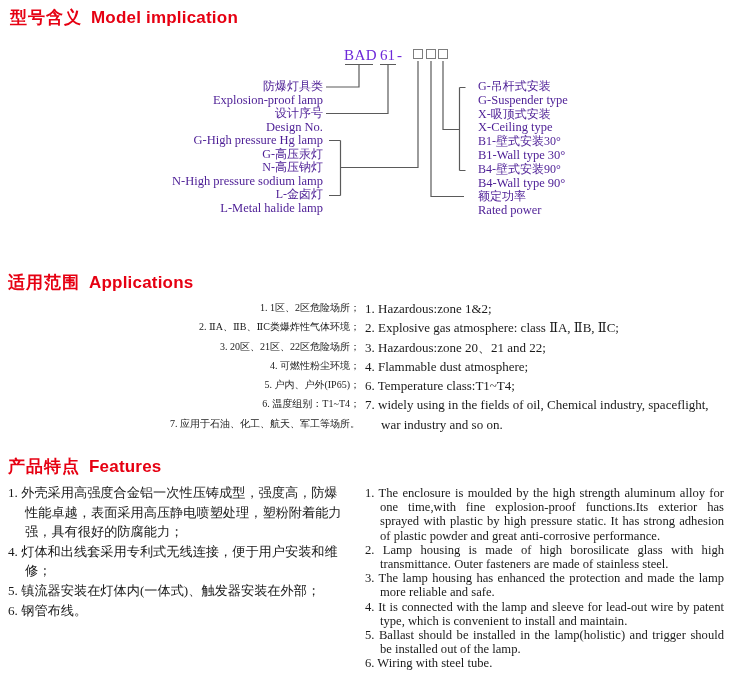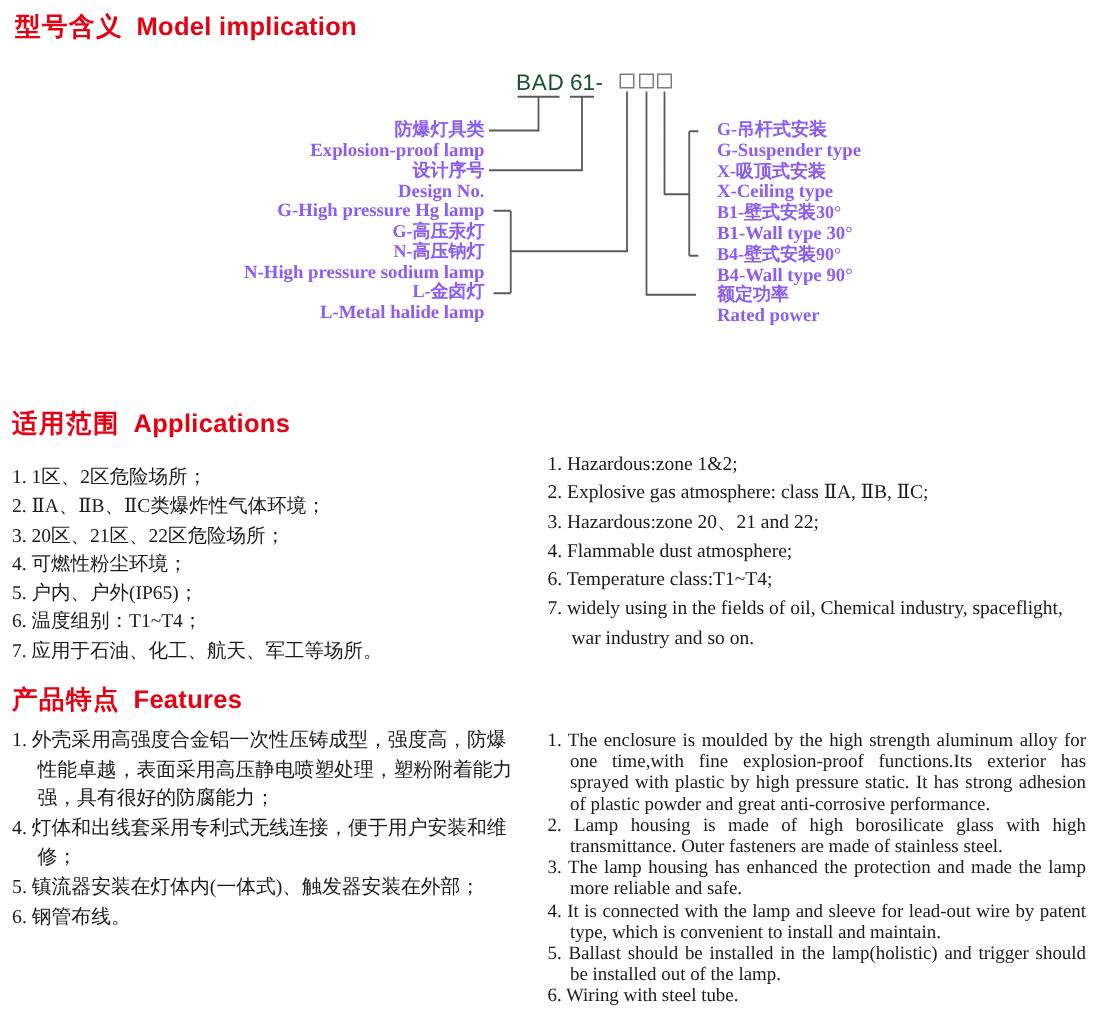--- a/index.html
+++ b/index.html
@@ -13,41 +13,41 @@
     font-weight:bold;color:#e60012;font-size:17px;white-space:nowrap;letter-spacing:.2px;
   }
   .heading .cnp{margin-right:9px;letter-spacing:1px;}
   #h-model{left:10px;top:6px;}
   #h-apps{left:8px;top:271px;}
   #h-feat{left:8px;top:455px;}
 
   
   .connectors{position:absolute;left:0;top:0;width:730px;height:675px;pointer-events:none;}
   .codeword{
-    position:absolute;font-family:Liberation Sans, sans-serif;
-    font-size:15px;color:#14532d;top:47px;white-space:nowrap;
+    position:absolute;font-family:Liberation Serif, serif;
+    font-size:15px;color:#6d28d9;top:47px;white-space:nowrap;
   }
   #code-prefix{left:344px;letter-spacing:.5px;}
   #code-design{left:380px;}
   #code-dash{left:397px;}
   .code-box{position:absolute;top:49px;width:8px;height:8px;border:1.5px solid #7d7d7d;background:#fff;}
   #box-1{left:413px;} #box-2{left:426px;} #box-3{left:438px;}
 
-  .dcol{position:absolute;top:80px;white-space:nowrap;color:#8b5cf6;font-weight:bold;}
+  .dcol{position:absolute;top:80px;white-space:nowrap;color:#4c1d95;}
   .dcol-left{right:407px;text-align:right;}
   .dcol-right{left:478px;text-align:left;}
   .dcol-left .ln{height:13.5px;line-height:13.5px;}
   .dcol-right .ln{height:13.8px;line-height:13.8px;}
   .ln.cn{font-size:12px;}
   .ln.en{font-size:12.5px;}
 
   
   .col{position:absolute;}
   .col .li{margin:0;}
-  #apps-cn{left:8px;top:308px;width:352px;font-size:13px;}
+  #apps-cn{left:8px;top:298px;width:352px;font-size:10px;text-align:right;}
   #apps-cn .li{line-height:19.3px;}
   #apps-en{left:365px;top:299px;width:359px;font-size:13px;}
   #apps-en .li{line-height:19.3px;padding-left:16px;text-indent:-16px;}
   #feat-cn{left:8px;top:483px;width:334px;font-size:13.2px;}
   #feat-cn .li{line-height:19.6px;padding-left:17px;text-indent:-17px;}
   #feat-en{left:365px;top:486px;width:359px;font-size:12.6px;}
   #feat-en .li{line-height:14.2px;padding-left:15px;text-indent:-15px;text-align:justify;}
 </style>
 </head>
 <body>

